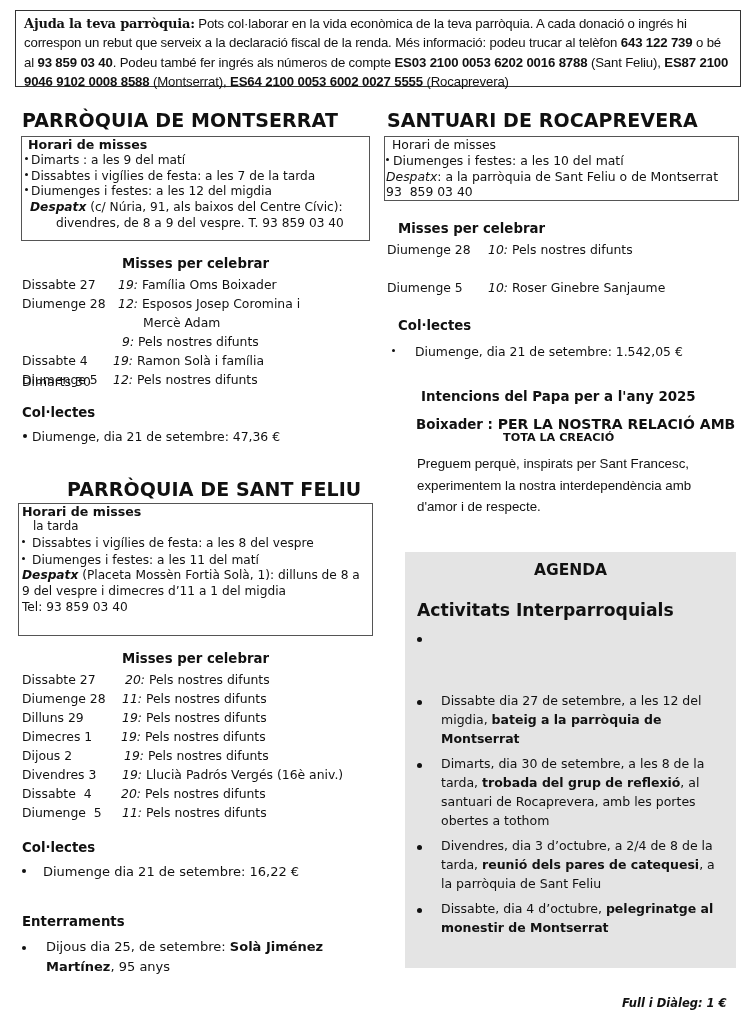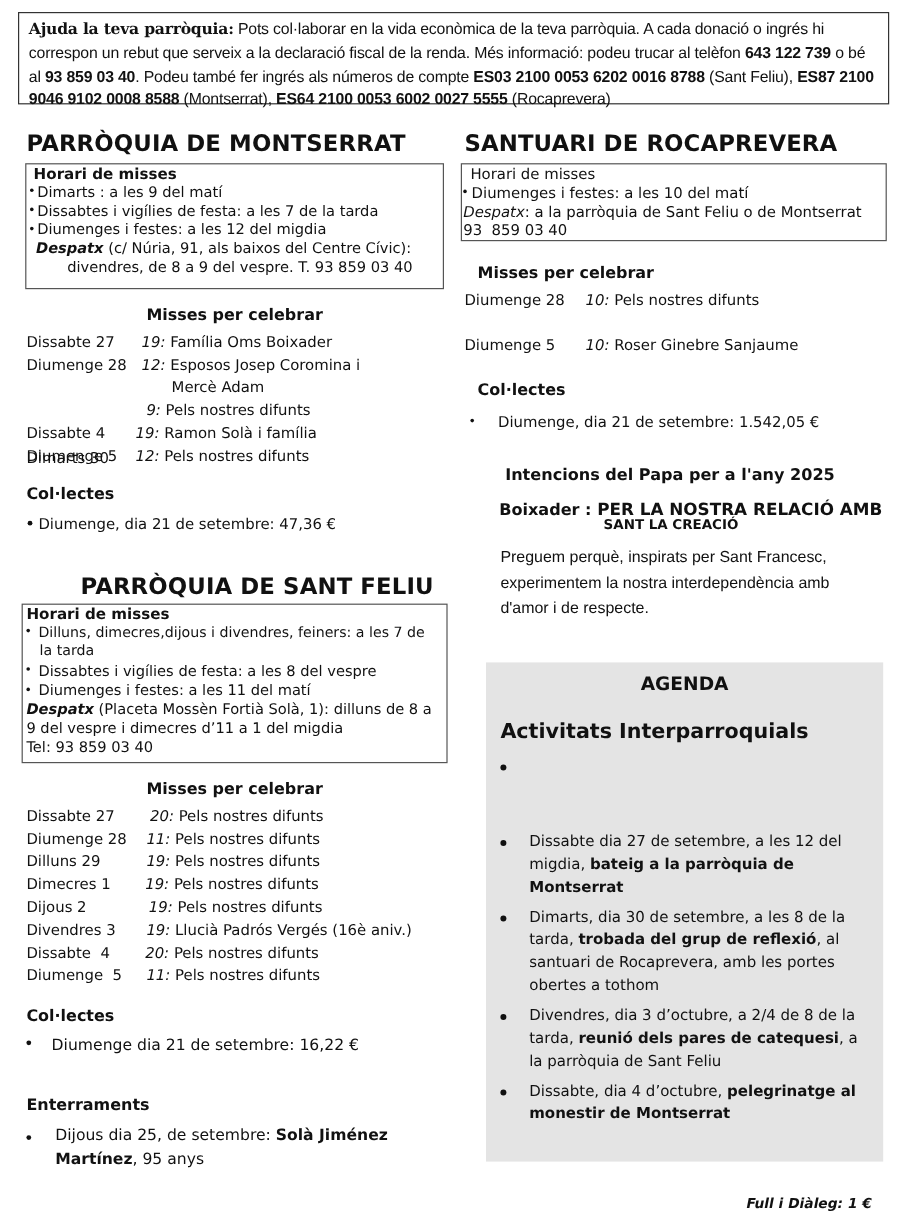--- a/index.html
+++ b/index.html
@@ -57,21 +57,20 @@
 <div class="row" style="left:113px; top:353px;"><i>19:</i> <span>Ramon Solà i família</span></div>
 <div class="row" style="left:22px; top:372px;"><span>Diumenge 5</span></div>
 <div class="row" style="left:113px; top:372px;"><i>12:</i> <span>Pels nostres difunts</span></div>
 
 <div class="abs sub" style="left:22px; top:405px;">Col·lectes</div>
 <div class="row" style="left:23px; top:429px;"><span class="dot"></span><span>Diumenge, dia 21 de setembre: 47,36 €</span></div>
 
 <div class="abs h1" style="left:67px; top:478px;">PARRÒQUIA DE SANT FELIU</div>
 <div class="abs box" style="left:18px; top:503px; width:355px; height:133px; padding:0 0 0 3px;">
   <div class="ttl">Horari de misses</div>
-  <div style="font-size:11.8px;"><span class="dot" style="width:3px;height:3px;margin-right:7px;"></span><span>Dilluns, dimecres,dijous i divendres, feiners: a les 7 de</span></div>
   <div style="font-size:11.8px; padding-left:11px; line-height:13px;">la tarda</div>
   <div style="margin-top:3px;"><span class="dot" style="width:3px;height:3px;margin-right:7px;"></span><span>Dissabtes i vigílies de festa: a les 8 del vespre</span></div>
   <div style="margin-top:1px;"><span class="dot" style="width:3px;height:3px;margin-right:7px;"></span><span>Diumenges i festes: a les 11 del matí</span></div>
   <div><b><i>Despatx</i></b><span> (Placeta Mossèn Fortià Solà, 1): dilluns de 8 a</span></div>
   <div>9 del vespre i dimecres d’11 a 1 del migdia</div>
   <div>Tel: 93 859 03 40</div>
 </div>
 
 <div class="abs sub" style="left:122px; top:651px;">Misses per celebrar</div>
 <div class="row" style="left:22px; top:672px;"><span>Dissabte 27</span></div>
@@ -112,21 +111,21 @@
 <div class="row" style="left:387px; top:242px;"><span>Diumenge 28</span></div>
 <div class="row" style="left:488px; top:242px;"><i>10:</i> <span>Pels nostres difunts</span></div>
 <div class="row" style="left:387px; top:280px;"><span>Diumenge 5</span></div>
 <div class="row" style="left:488px; top:280px;"><i>10:</i> <span>Roser Ginebre Sanjaume</span></div>
 
 <div class="abs sub" style="left:398px; top:318px;">Col·lectes</div>
 <div class="row" style="left:392px; top:344px;"><span class="dot" style="width:3px;height:3px;margin-right:20px;"></span><span>Diumenge, dia 21 de setembre: 1.542,05 €</span></div>
 
 <div class="abs sub" style="left:421px; top:389px; font-size:13.4px;">Intencions del Papa per a l'any 2025</div>
 <div class="abs" style="left:416px; top:414px; white-space:nowrap;"><b style="font-size:13.4px;">Boixader : </b><b style="font-size:14px;text-align:center;">PER LA NOSTRA RELACIÓ AMB</b></div>
-<div class="abs" style="left:503px; top:431px; font-weight:bold; font-size:11.2px;">SANT LA CREACIÓ</div>
+<div class="abs" style="left:503px; top:431px; font-weight:bold; font-size:11.2px;">TOTA LA CREACIÓ</div>
 <div class="abs papa-body" style="left:417px; top:453px; width:320px;">
   <div>Preguem perquè, inspirats per Sant Francesc,</div>
   <div>experimentem la nostra interdependència amb</div>
   <div>d'amor i de respecte.</div>
 </div>
 
 <div id="agenda" class="abs">
   <div class="abs" style="left:0; width:331px; top:9px; text-align:center; font-weight:bold; font-size:15.5px;">AGENDA</div>
   <div class="abs" style="left:12px; top:48px; font-weight:bold; font-size:17.2px;">Activitats  Interparroquials</div>
 

